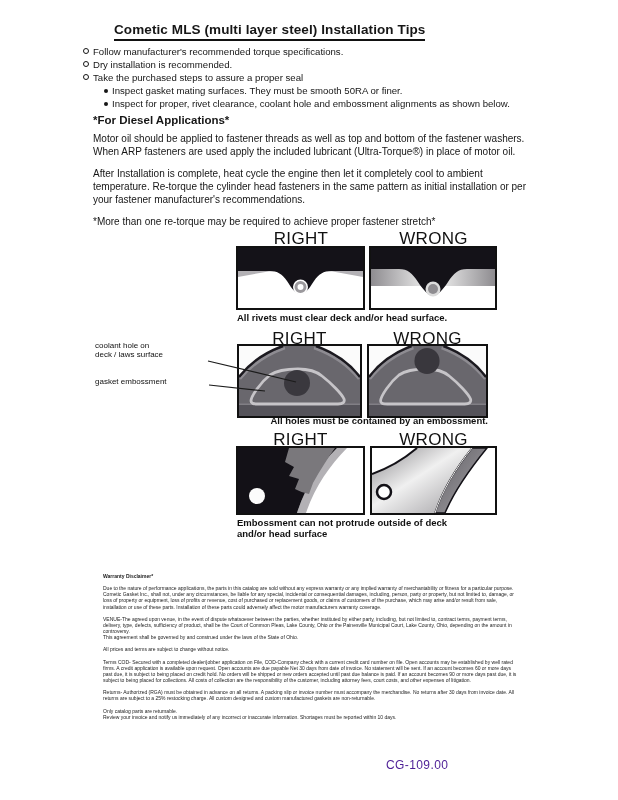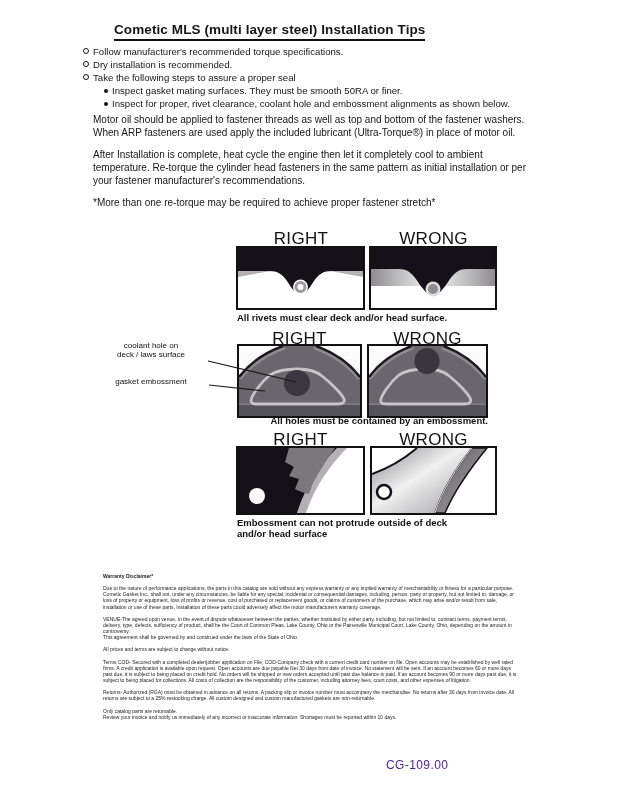--- a/index.html
+++ b/index.html
@@ -23,21 +23,21 @@
   
   .diesel{left:93px;top:114px;width:447px;}
   .diesel h2{font-size:11.5px;font-weight:bold;margin:0 0 7px 0;}
   .diesel p{font-size:10px;line-height:12.9px;margin:0 0 9px 0;}
   
   .dlabel{font-size:17px;font-weight:400;text-align:center;color:#111;letter-spacing:.3px;}
   .dcaption{font-size:9.5px;font-weight:bold;color:#111;line-height:11px;}
   .dbox{border:2px solid #111;box-sizing:border-box;background:#fff;}
   .dbox svg{display:block;width:100%;height:100%;}
   
-  .anno{font-size:8px;line-height:8.8px;text-align:center;color:#111;}
+  .anno{font-size:8px;line-height:8.8px;text-align:left;color:#111;}
   
   .legal{left:103px;top:573px;width:414px;font-size:5px;line-height:6.15px;color:#222;}
   .legal .lh{font-weight:bold;margin:0 0 6px 0;}
   .legal p{margin:0 0 6px 0;}
   .legal p.nogap{margin:0;}
   .legal p.aftergap{margin:0 0 6px 0;}
   
   .pagenum{left:386px;top:758px;font-size:12px;letter-spacing:.4px;color:#4c1d95;}
 </style>
 </head>
@@ -51,33 +51,34 @@
     <div class="bullet-row">
       <span class="obullet"></span>
       <span>Follow manufacturer's recommended torque specifications.</span>
     </div>
     <div class="bullet-row">
       <span class="obullet"></span>
       <span>Dry installation is recommended.</span>
     </div>
     <div class="bullet-row">
       <span class="obullet"></span>
-      <span>Take the following steps to assure a proper seal</span>
+      <span>Take the purchased steps to assure a proper seal</span>
     </div>
     <div class="bullet-row sub">
       <span class="fbullet"></span>
       <span>Inspect gasket mating surfaces.  They must be smooth 50RA or finer.</span>
     </div>
     <div class="bullet-row sub">
       <span class="fbullet"></span>
       <span>Inspect for proper, rivet clearance, coolant hole and embossment alignments as shown below.</span>
     </div>
   </div>
 
   <div class="abs diesel">
+    <h2>*For Diesel Applications*</h2>
     <p>Motor oil should be applied to fastener threads as well as top and bottom of the fastener washers. When ARP fasteners are used apply the included lubricant (Ultra-Torque®) in place of motor oil.</p>
     <p>After Installation is complete, heat cycle the engine then let it completely cool to ambient temperature. Re-torque the cylinder head fasteners in the same pattern as initial installation or per your fastener manufacturer's recommendations.</p>
     <p>*More than one re-torque may be required to achieve proper fastener stretch*</p>
   </div>
 
   <div class="abs dlabel" style="left:237px;top:229px;width:128px;">RIGHT</div>
   <div class="abs dlabel" style="left:370px;top:229px;width:127px;">WRONG</div>
 
   <div class="abs dbox" style="left:236px;top:246px;width:129px;height:64px;">
     <svg viewBox="0 0 125 60" preserveAspectRatio="none">

